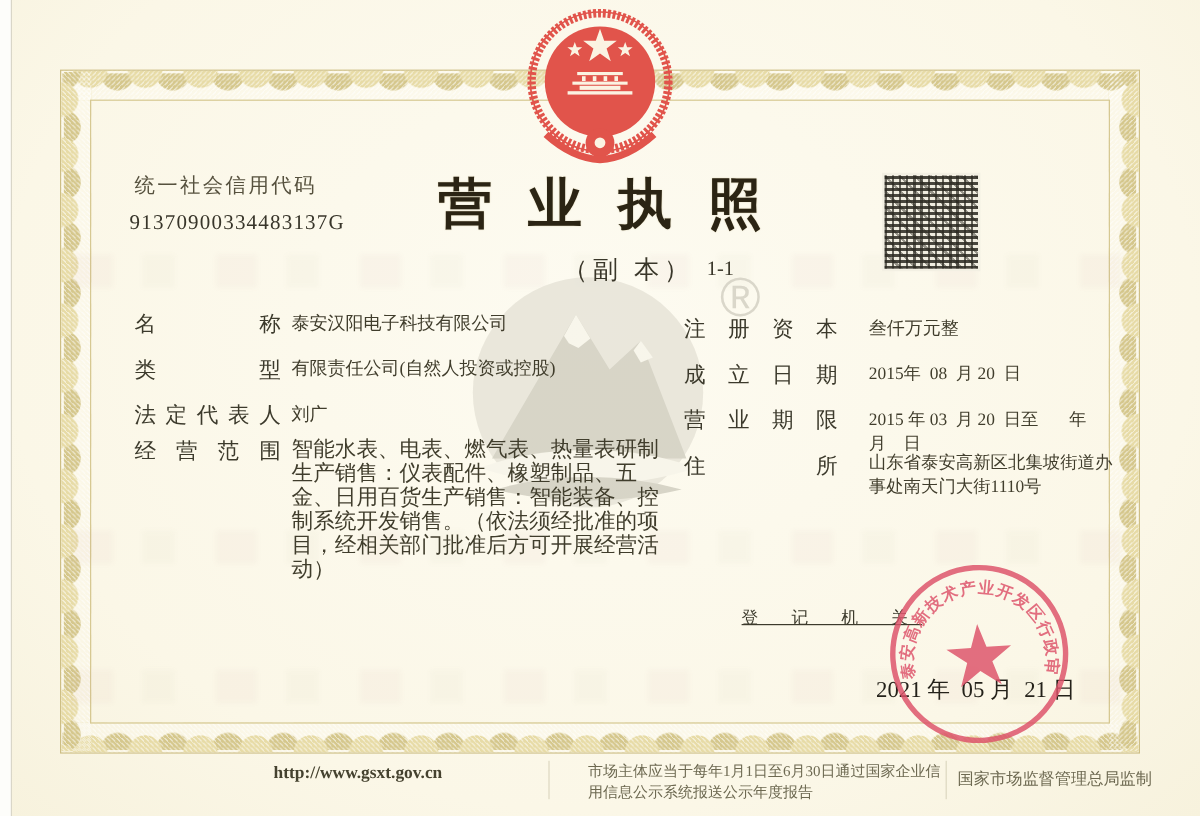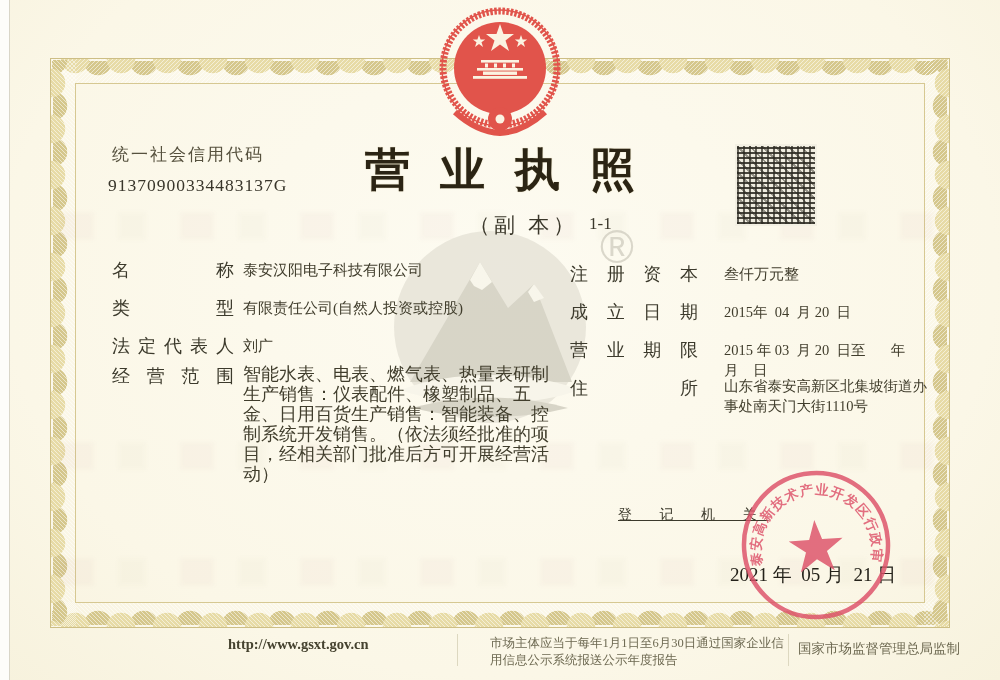--- a/index.html
+++ b/index.html
@@ -170,21 +170,21 @@
     <div class="lab l" style="top:334px">法定代表人</div>
     <div class="v l" style="top:336px">刘广</div>
 
     <div class="lab l" style="top:364px">经营范围</div>
     <div class="v l" style="top:364px; font-size:18px;">智能水表、电表、燃气表、热量表研制生产销售：仪表配件、橡塑制品、五金、日用百货生产销售：智能装备、控制系统开发销售。（依法须经批准的项目，经相关部门批准后方可开展经营活动）</div>
 
     <div class="lab r" style="top:262px">注册资本</div>
     <div class="v r" style="top:264px">叁仟万元整</div>
 
     <div class="lab r" style="top:300px">成立日期</div>
-    <div class="v r num" style="top:302px">2015年  04  月 20  日</div>
+    <div class="v r num" style="top:302px">2015年  08  月 20  日</div>
 
     <div class="lab r" style="top:338px">营业期限</div>
     <div class="v r num" style="top:340px">2015 年 03  月 20  日至       年    月    日</div>
 
     <div class="lab r" style="top:376px">住所</div>
     <div class="v r" style="top:376px; font-size:14.5px;">山东省泰安高新区北集坡街道办事处南天门大街1110号</div>
 
     <div class="reg-label">登 记 机 关</div>
     <div class="issue-date">2021 年  05 月  21 日</div>
   </div>

